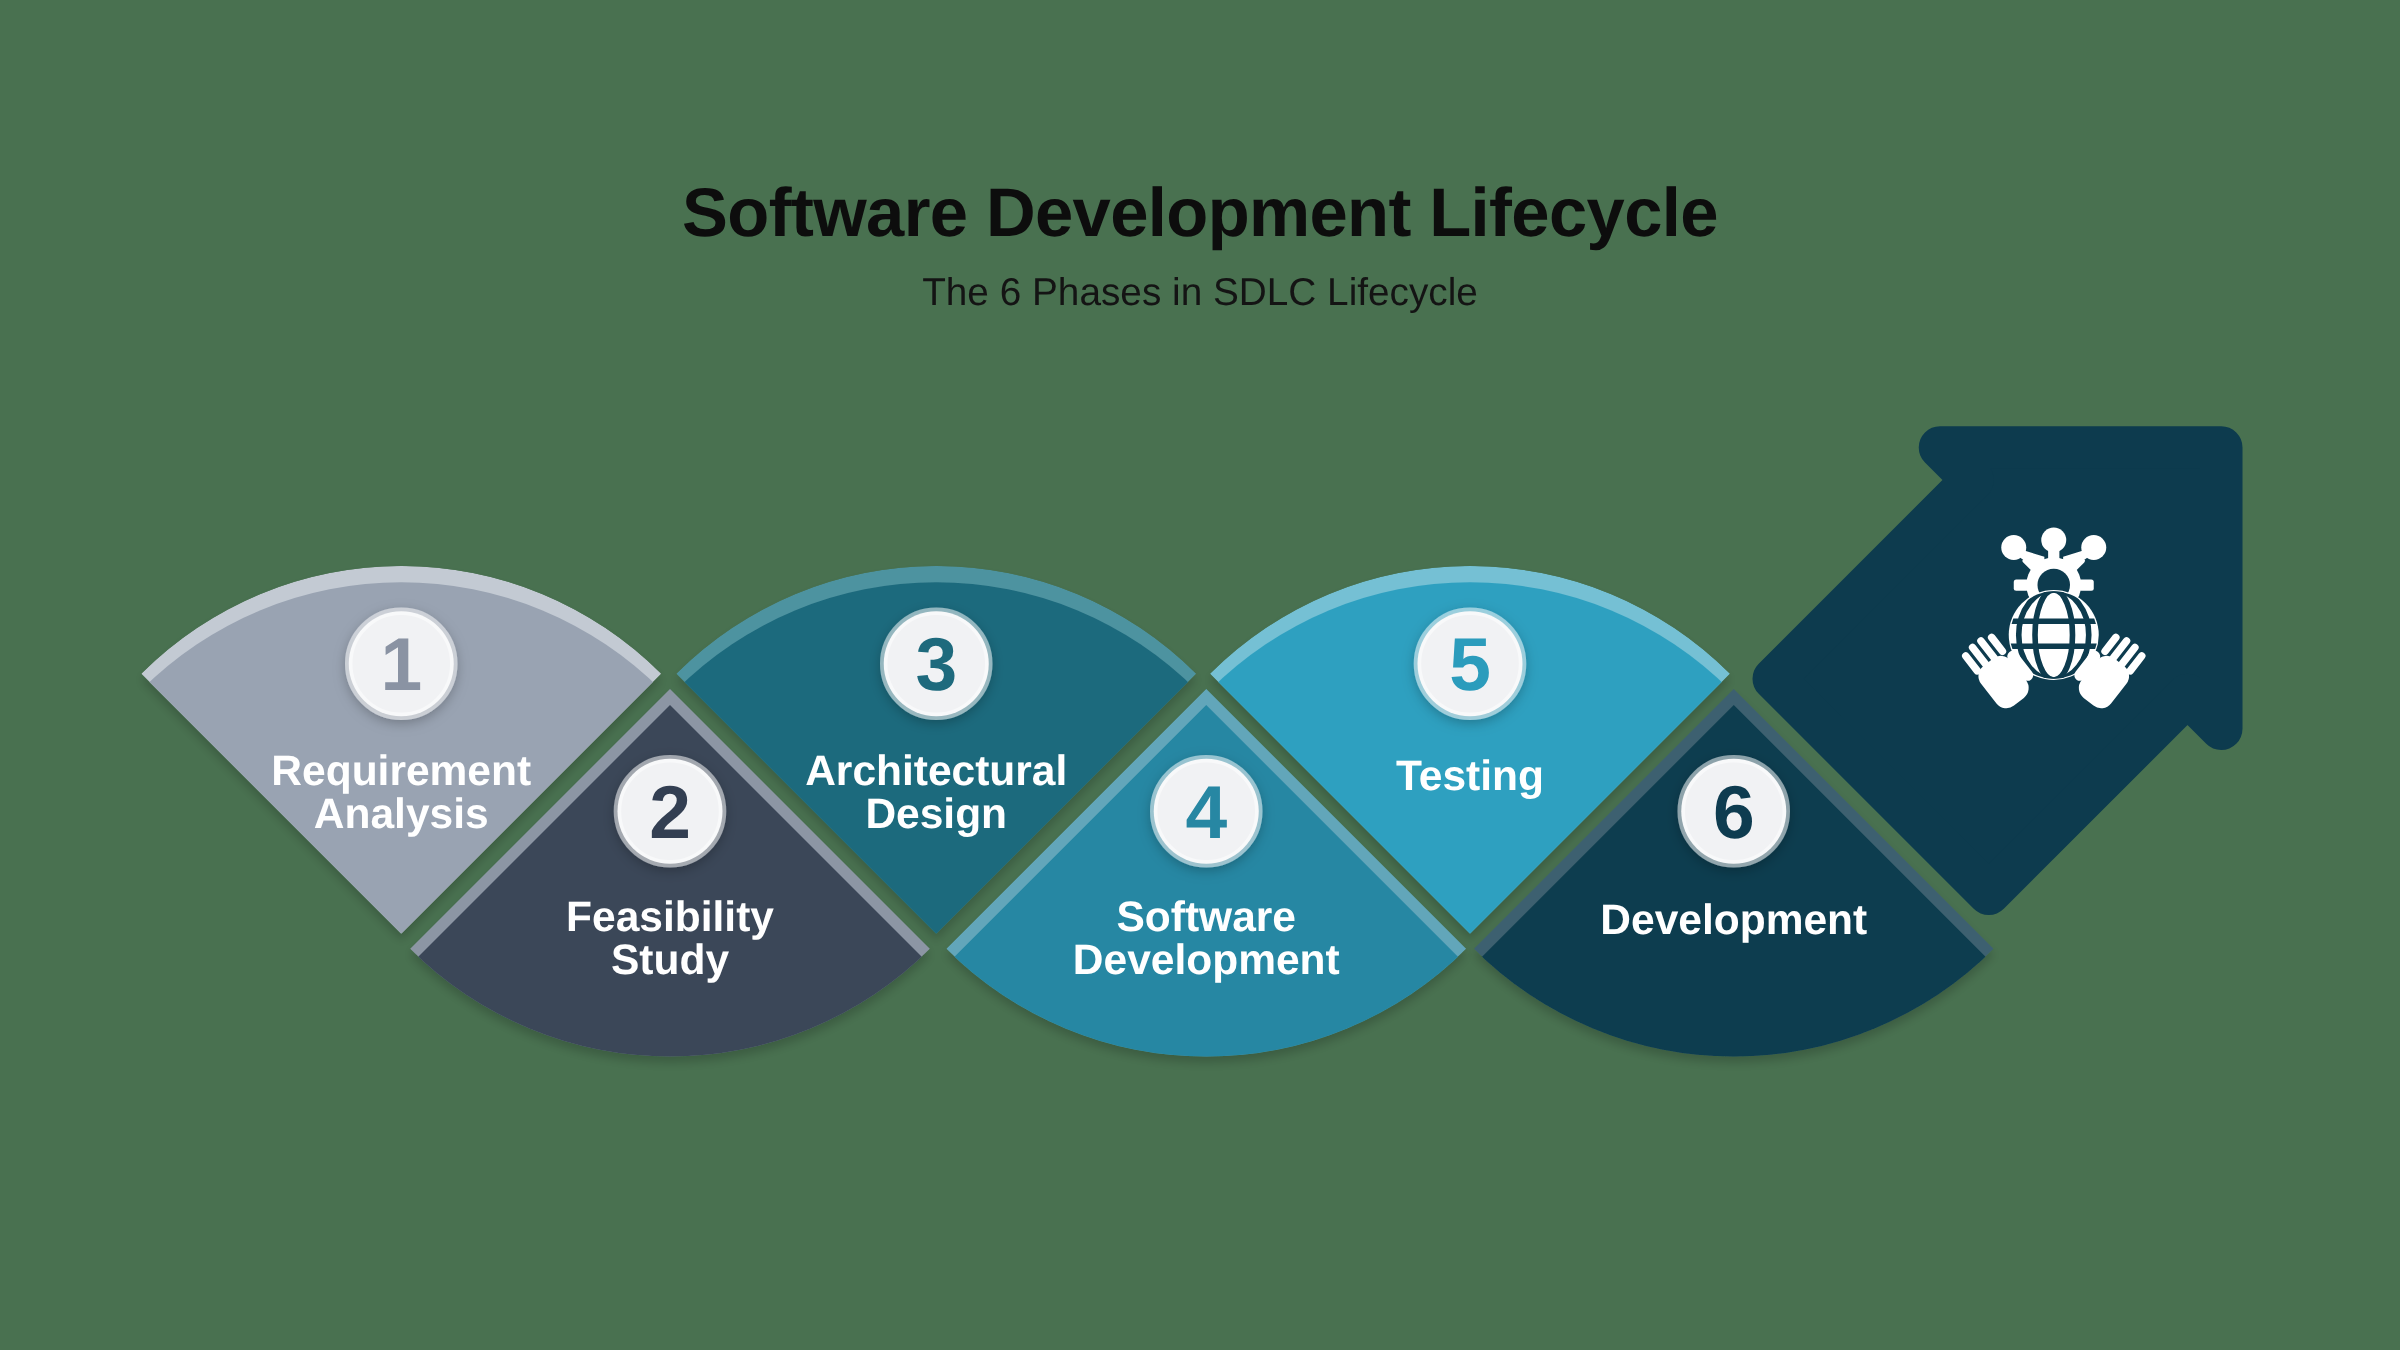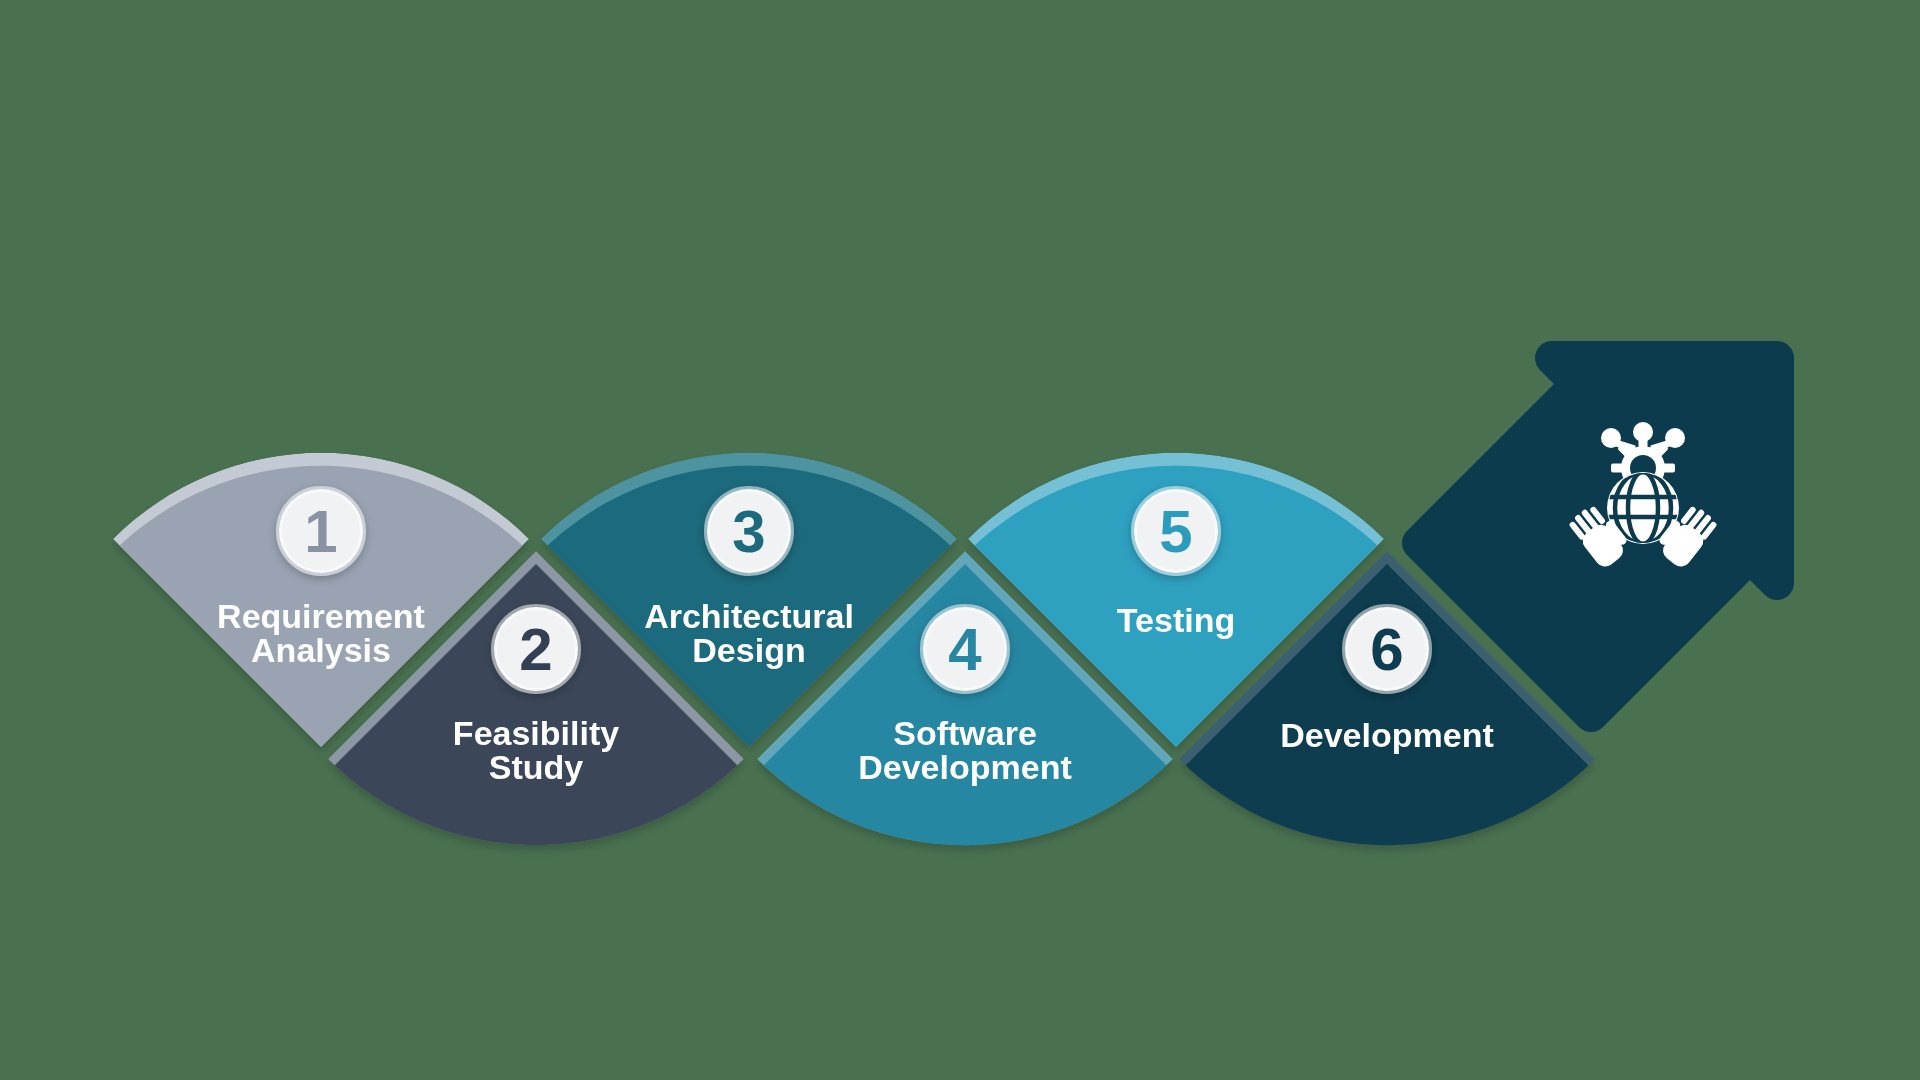--- a/index.html
+++ b/index.html
@@ -21,20 +21,24 @@
   svg{position:absolute;top:0;left:0;}
   .phase-label{fill:#ffffff;font-weight:700;font-size:34px;}
   .badge-number{font-weight:700;font-size:60px;}
   .badge-circle{fill:#F1F2F4;stroke:rgba(255,255,255,0.5);stroke-width:6px;}
 </style>
 </head>
 <body>
 
 <div class="stage">
 
+  <div class="header">
+    <h1 class="title">Software Development Lifecycle</h1>
+    <p class="subtitle">The 6 Phases in SDLC Lifecycle</p>
+  </div>
 
   <svg width="1920" height="1080" viewBox="0 0 1920 1080">
     <defs>
       <clipPath id="clip-p1">
           <path d="M 321 747 L 113 539 A 294 294 0 0 1 529 539 Z"></path>
         </clipPath>
       <clipPath id="clip-p3">
           <path d="M 749 747 L 541 539 A 294 294 0 0 1 957 539 Z"></path>
         </clipPath>
       <clipPath id="clip-p5">

